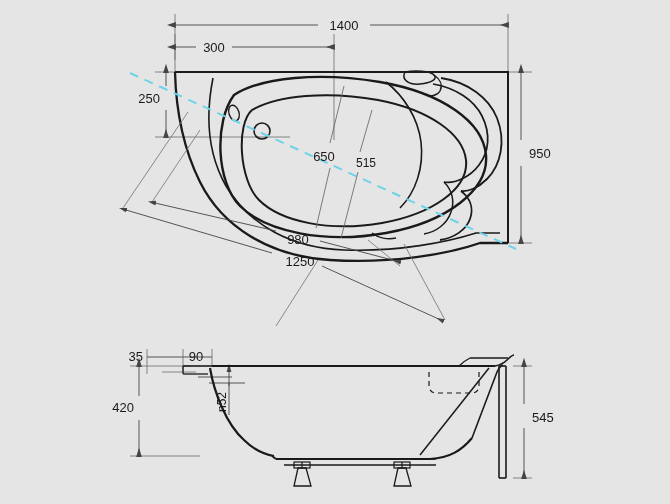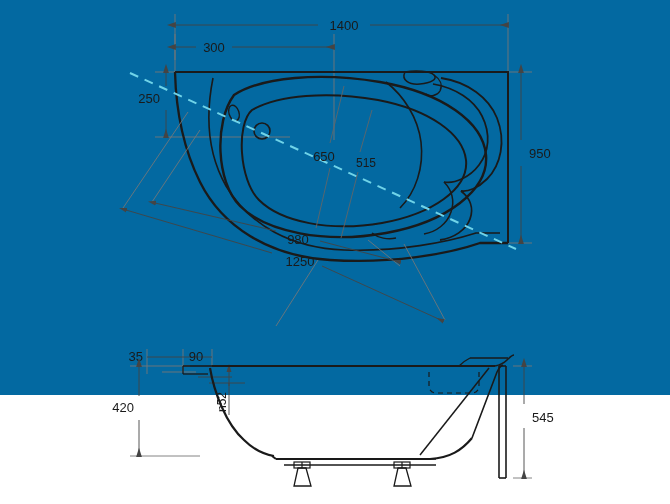--- a/index.html
+++ b/index.html
@@ -1,17 +1,17 @@
 <!DOCTYPE html>
 <html><head>
 <meta charset="utf-8">
 <style>
   html,body{margin:0;padding:0;background:#ffffff;}
   body{width:670px;height:504px;overflow:hidden;font-family:"Liberation Sans",sans-serif;}
-  #root{position:relative;width:670px;height:395px;background:#0369a1;}
+  #root{position:relative;width:670px;height:504px;background:#e5e5e5;}
   svg#drawing{position:absolute;left:0;top:0;width:670px;height:504px;display:block;}
   .dimtxt{font-family:"Liberation Sans",sans-serif;font-size:13px;fill:#1a1a1a;}
   .dimtxt-sm{font-family:"Liberation Sans",sans-serif;font-size:12px;fill:#1a1a1a;}
 </style>
 </head>
 <body>
 
 <div id="root">
   <svg id="drawing" viewBox="0 0 670 504">
 

